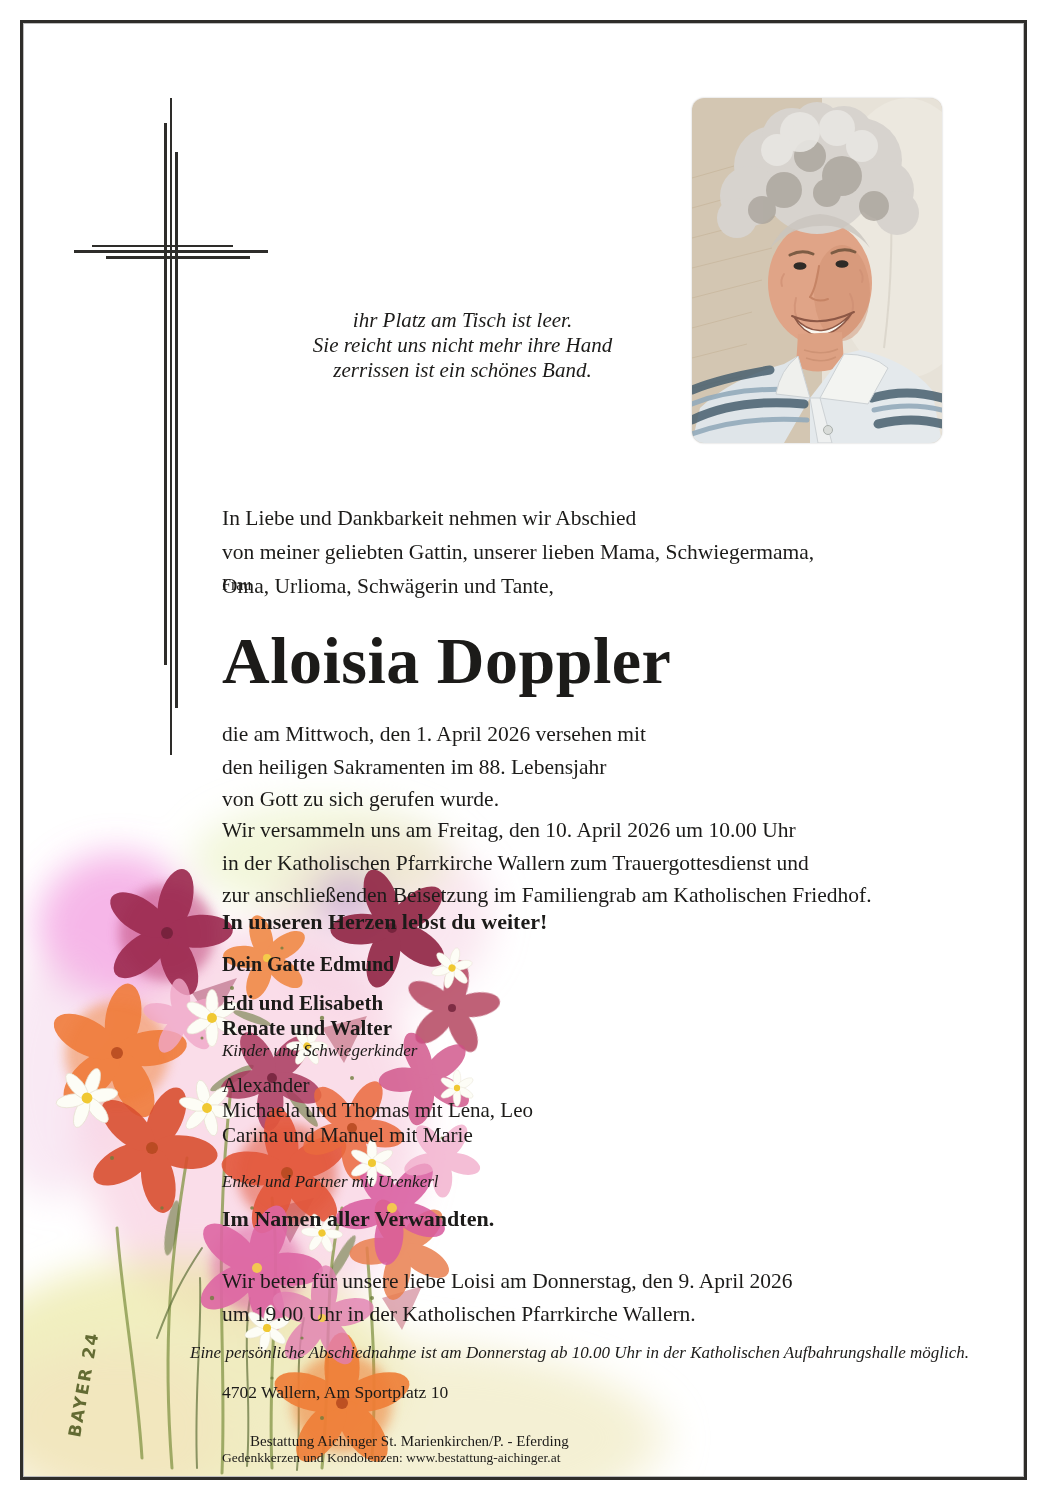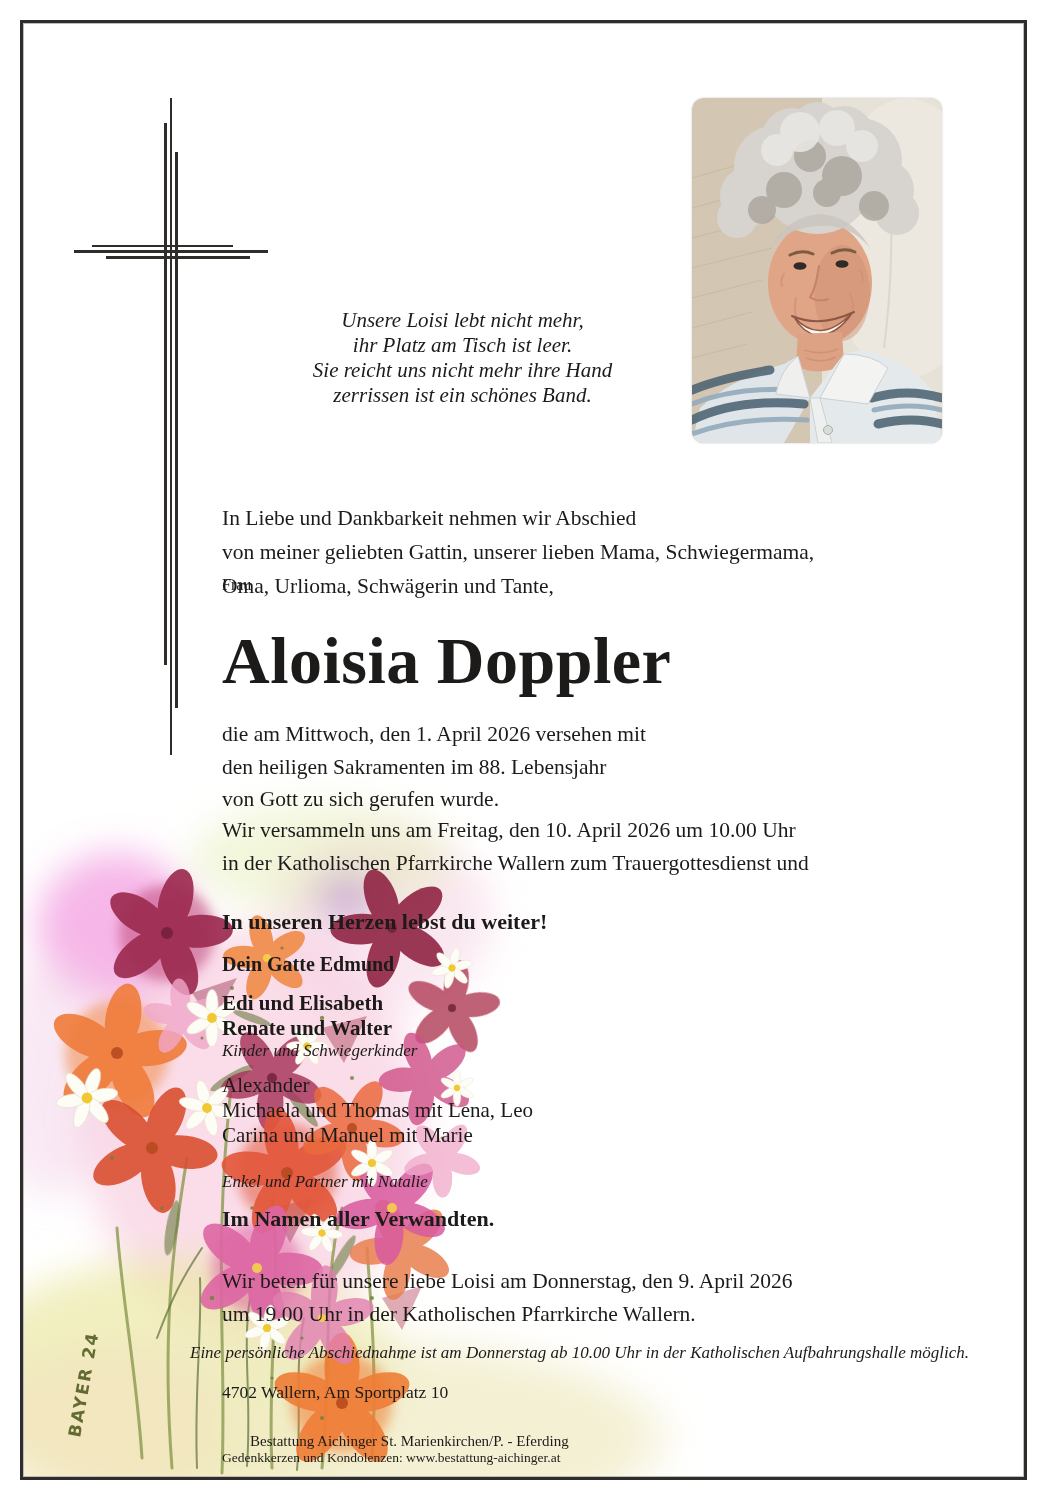--- a/index.html
+++ b/index.html
@@ -285,21 +285,20 @@
         <path d="M0,306 Q45,288 110,292"></path>
     </g>
     <path d="M152,256 L128,300 L176,306 L196,270 Q180,256 152,256 Z" fill="#f3f4f1" stroke="#ccd1d4" stroke-width="1"></path>
     <path d="M106,258 L118,300 L84,296 Q88,272 106,258 Z" fill="#eff0ed" stroke="#ccd1d4" stroke-width="1"></path>
     <path d="M118,300 L128,300 L140,345 L126,345 Z" fill="#eef0f0" stroke="#ccd1d4" stroke-width="1"></path>
     <circle cx="136" cy="332" r="4.5" fill="#d9dcd9" stroke="#a9aeab"></circle>
   </svg>
 </div>
 
 <div class="poem">
-  <div>Unsere Loisi lebt nicht mehr,</div>
   <div>ihr Platz am Tisch ist leer.</div>
   <div>Sie reicht uns nicht mehr ihre Hand</div>
   <div>zerrissen ist ein schönes Band.</div>
 </div>
 
 <div class="txt intro">
   <div>In Liebe und Dankbarkeit nehmen wir Abschied</div>
   <div>von meiner geliebten Gattin, unserer lieben Mama, Schwiegermama,</div>
   <div>Oma, Urlioma, Schwägerin und Tante,</div>
 </div>
@@ -309,37 +308,38 @@
 
 <div class="txt passing">
   <div>die am Mittwoch, den 1. April 2026 versehen mit</div>
   <div>den heiligen Sakramenten im 88. Lebensjahr</div>
   <div>von Gott zu sich gerufen wurde.</div>
 </div>
 
 <div class="txt service">
   <div>Wir versammeln uns am Freitag, den 10. April 2026 um 10.00 Uhr</div>
   <div>in der Katholischen Pfarrkirche Wallern zum Trauergottesdienst und</div>
+  <div>zur anschließenden Beisetzung im Familiengrab am Katholischen Friedhof.</div>
 </div>
 
 <div class="txt motto">In unseren Herzen lebst du weiter!</div>
 <div class="txt spouse">Dein Gatte Edmund</div>
 
 <div class="txt children">
   <div>Edi und Elisabeth</div>
   <div>Renate und Walter</div>
 </div>
 <div class="txt cap1">Kinder und Schwiegerkinder</div>
 
 <div class="txt grandchildren">
   <div>Alexander</div>
   <div>Michaela und Thomas mit Lena, Leo</div>
   <div>Carina und Manuel mit Marie</div>
 </div>
-<div class="txt cap2">Enkel und Partner mit Natalie</div>
+<div class="txt cap2">Enkel und Partner mit Urenkerl</div>
 
 <div class="txt closing">Im Namen aller Verwandten.</div>
 
 <div class="txt prayer">
   <div>Wir beten für unsere liebe Loisi am Donnerstag, den 9. April 2026</div>
   <div>um 19.00 Uhr in der Katholischen Pfarrkirche Wallern.</div>
 </div>
 
 <div class="txt note">Eine persönliche Abschiednahme ist am Donnerstag ab 10.00 Uhr in der Katholischen Aufbahrungshalle möglich.</div>
 <div class="txt address">4702 Wallern, Am Sportplatz 10</div>

